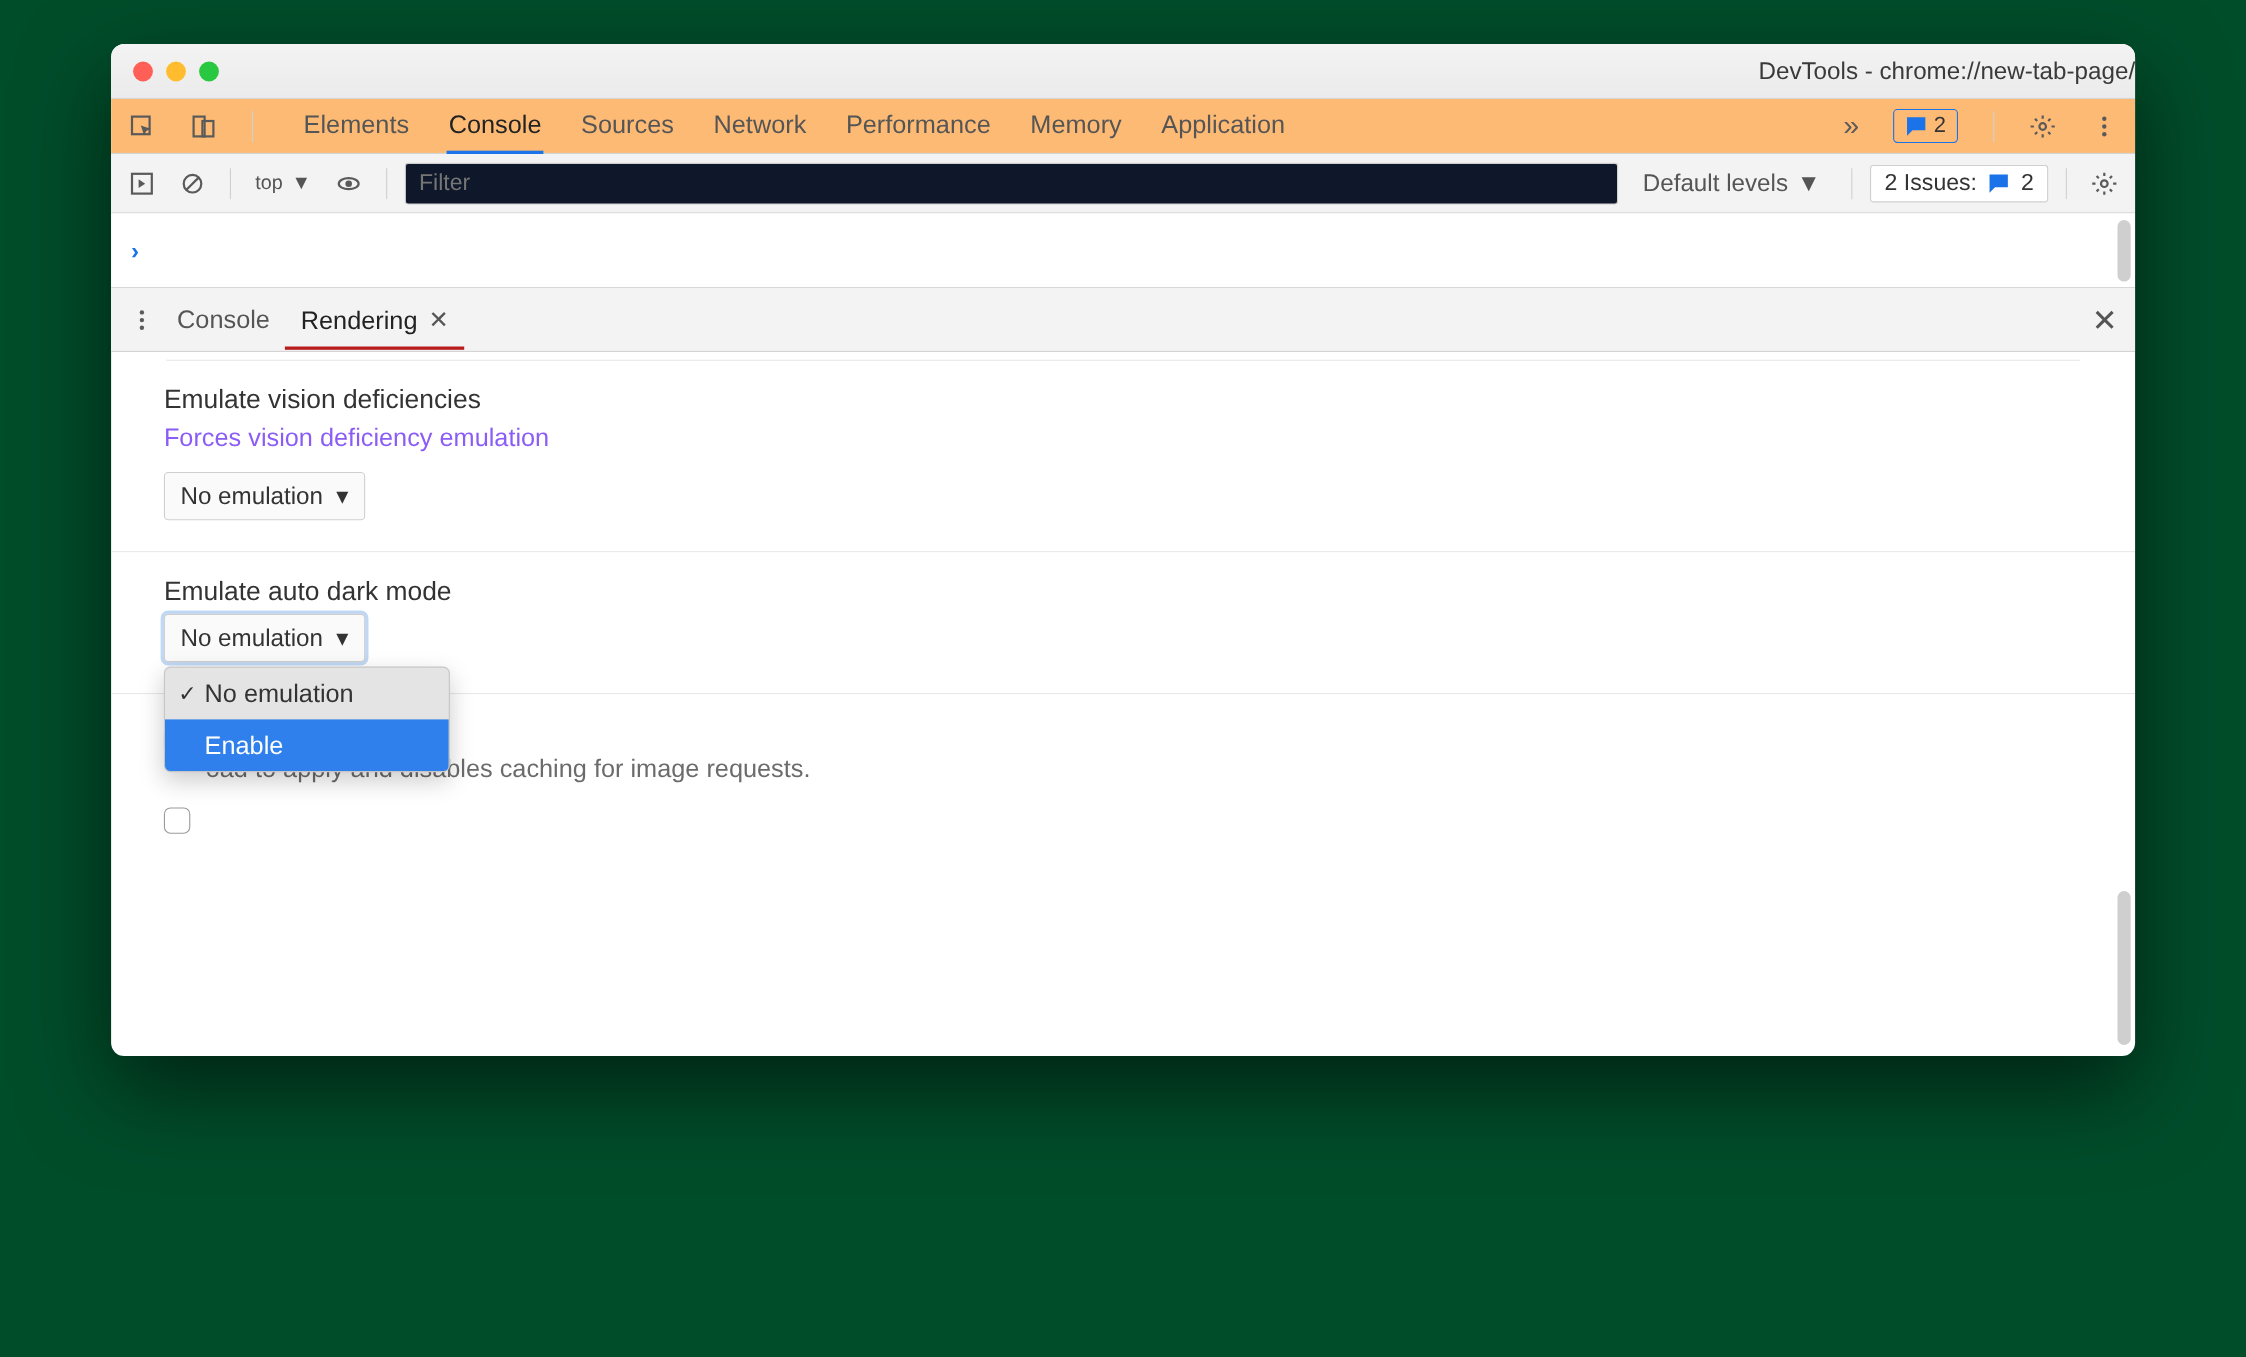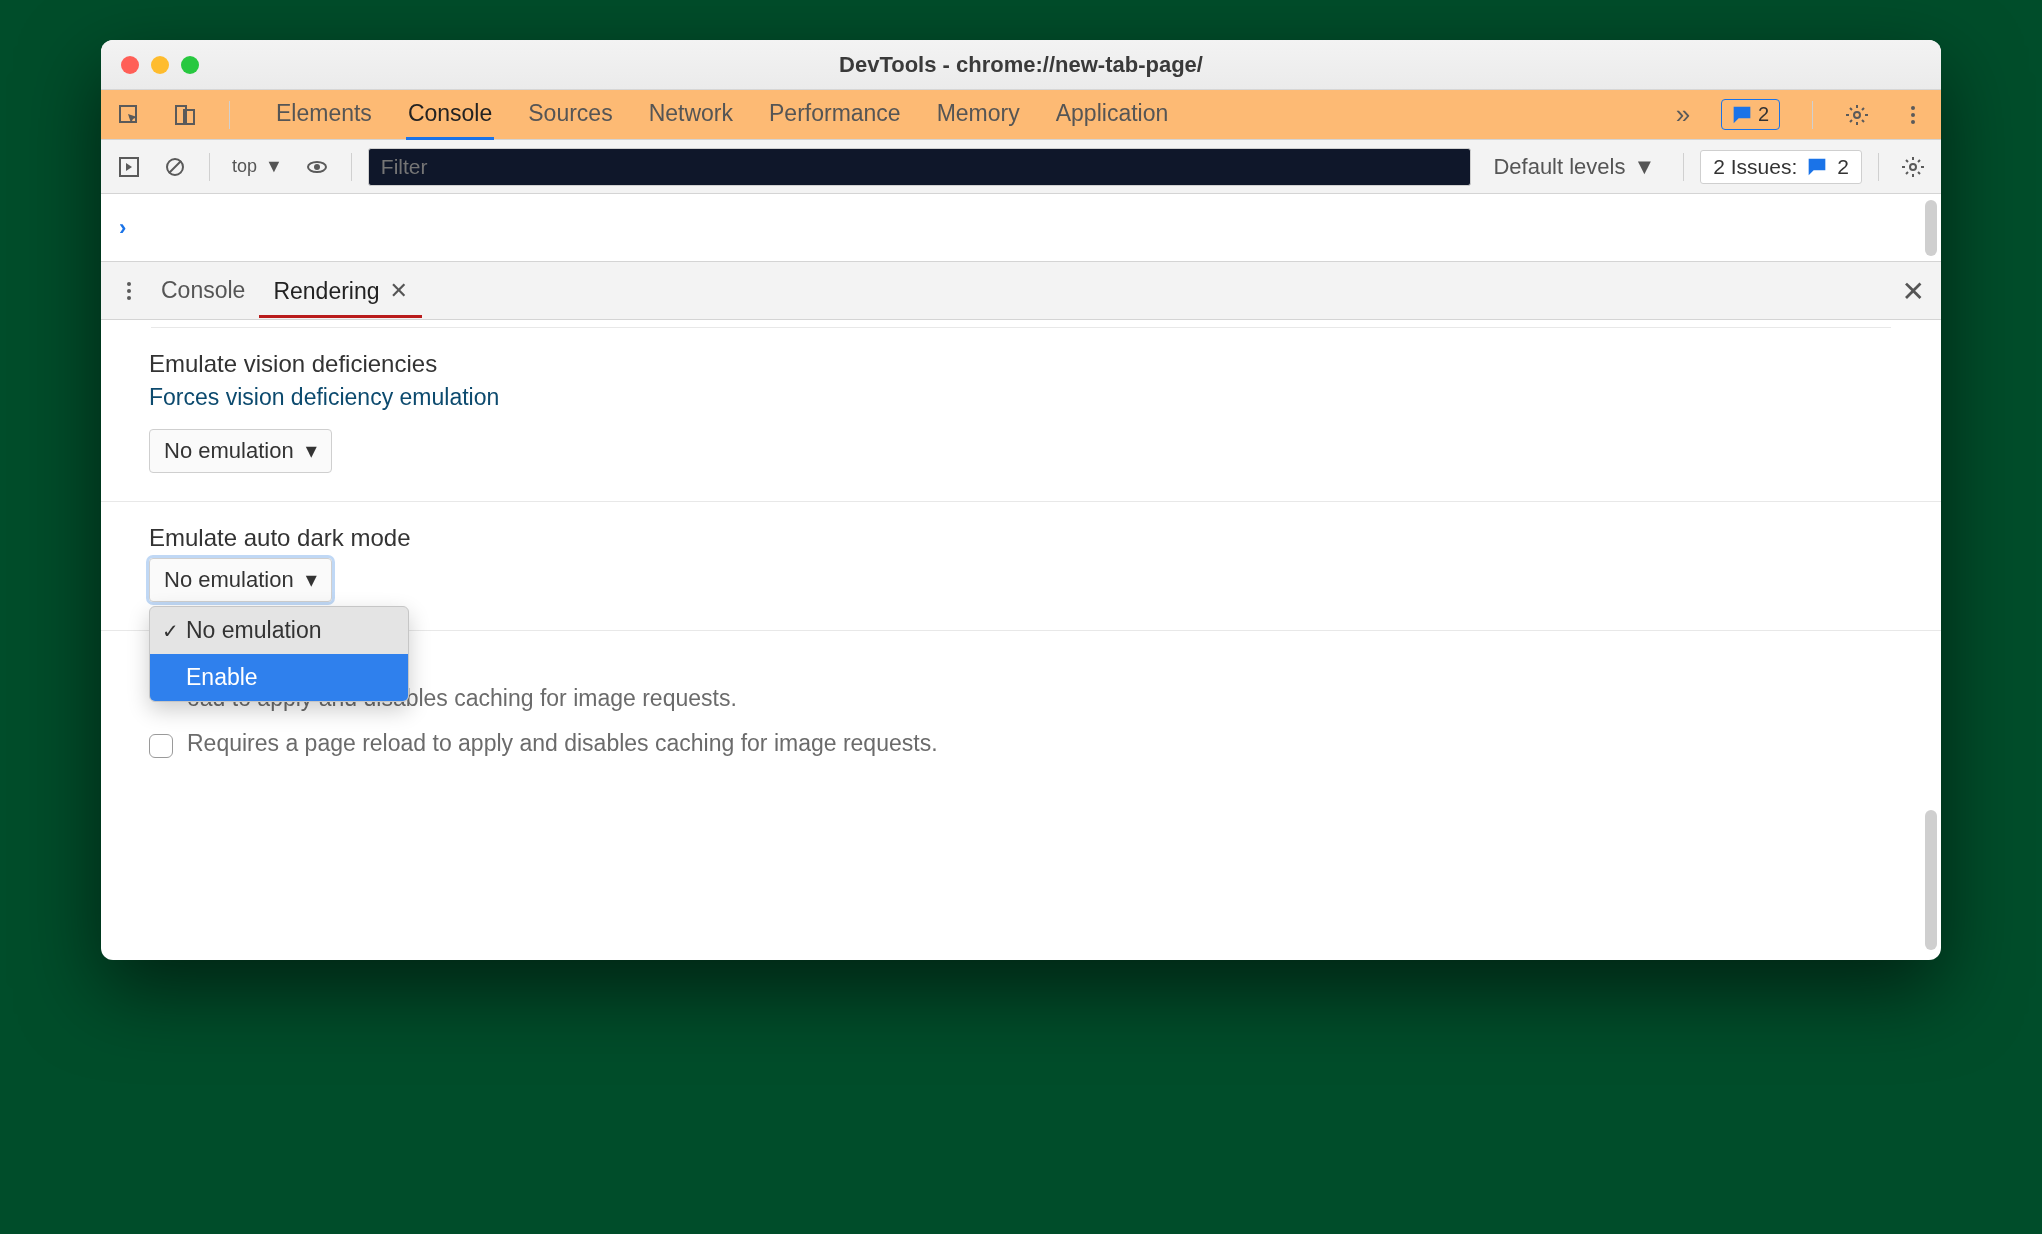--- a/index.html
+++ b/index.html
@@ -31,23 +31,23 @@
       position: relative;
       border-bottom: 1px solid #d6d6d6;
     }
     .traffic { display: flex; gap: 12px; }
     .dot { width: 18px; height: 18px; border-radius: 50%; }
     .dot.red { background: #ff5f57; }
     .dot.yellow { background: #febc2e; }
     .dot.green { background: #28c840; }
     .title-text {
       position: absolute; left: 0; right: 0;
-      text-align: center;
+      text-align: right;
       font-size: 22px;
-      font-weight: 700;
+      font-weight: 400;
       color: #3a3a3a;
     }
     
     .toolbar1 {
       height: 50px;
       background: #fdba74;
       border-bottom: 1px solid #d4d4d4;
       display: flex;
       align-items: center;
       padding: 0 10px;
@@ -170,21 +170,21 @@
       height: 8px; margin: 0 50px; border-bottom: 1px solid #e8e8e8;
     }
     .section {
       padding: 22px 48px 28px;
     }
     .section + .section { border-top: 1px solid #e8e8e8; }
     .sec-title {
       font-size: 24px; color: #333; margin-bottom: 6px;
     }
     .sec-desc {
-      font-size: 23px; color: #0c4a6e; margin-bottom: 18px;
+      font-size: 23px; color: #8b5cf6; margin-bottom: 18px;
     }
     .select-box {
       display: inline-flex; align-items: center; gap: 12px;
       border: 1px solid #cfcfcf;
       border-radius: 4px;
       background: #fafafa;
       padding: 8px 14px;
       font-size: 22px; color: #333;
       cursor: pointer;
     }
@@ -397,21 +397,20 @@
       <div class="check-row">
         <div class="checkbox"></div>
         <div class="check-label-block">
           <div class="cb-title">format</div>
           <div class="cb-desc">oad to apply and disables caching for image requests.</div>
         </div>
       </div>
       <div class="check-row" style="margin-top:18px;">
         <div class="checkbox"></div>
         <div class="check-label-block">
-          <div class="cb-desc">Requires a page reload to apply and disables caching for image requests.</div>
         </div>
       </div>
     </div>
 
     <div class="popup">
       <div class="popup-item checked">No emulation</div>
       <div class="popup-item highlight">Enable</div>
     </div>
 
     <div class="vscroll" style="top:490px;height:140px;"></div>

